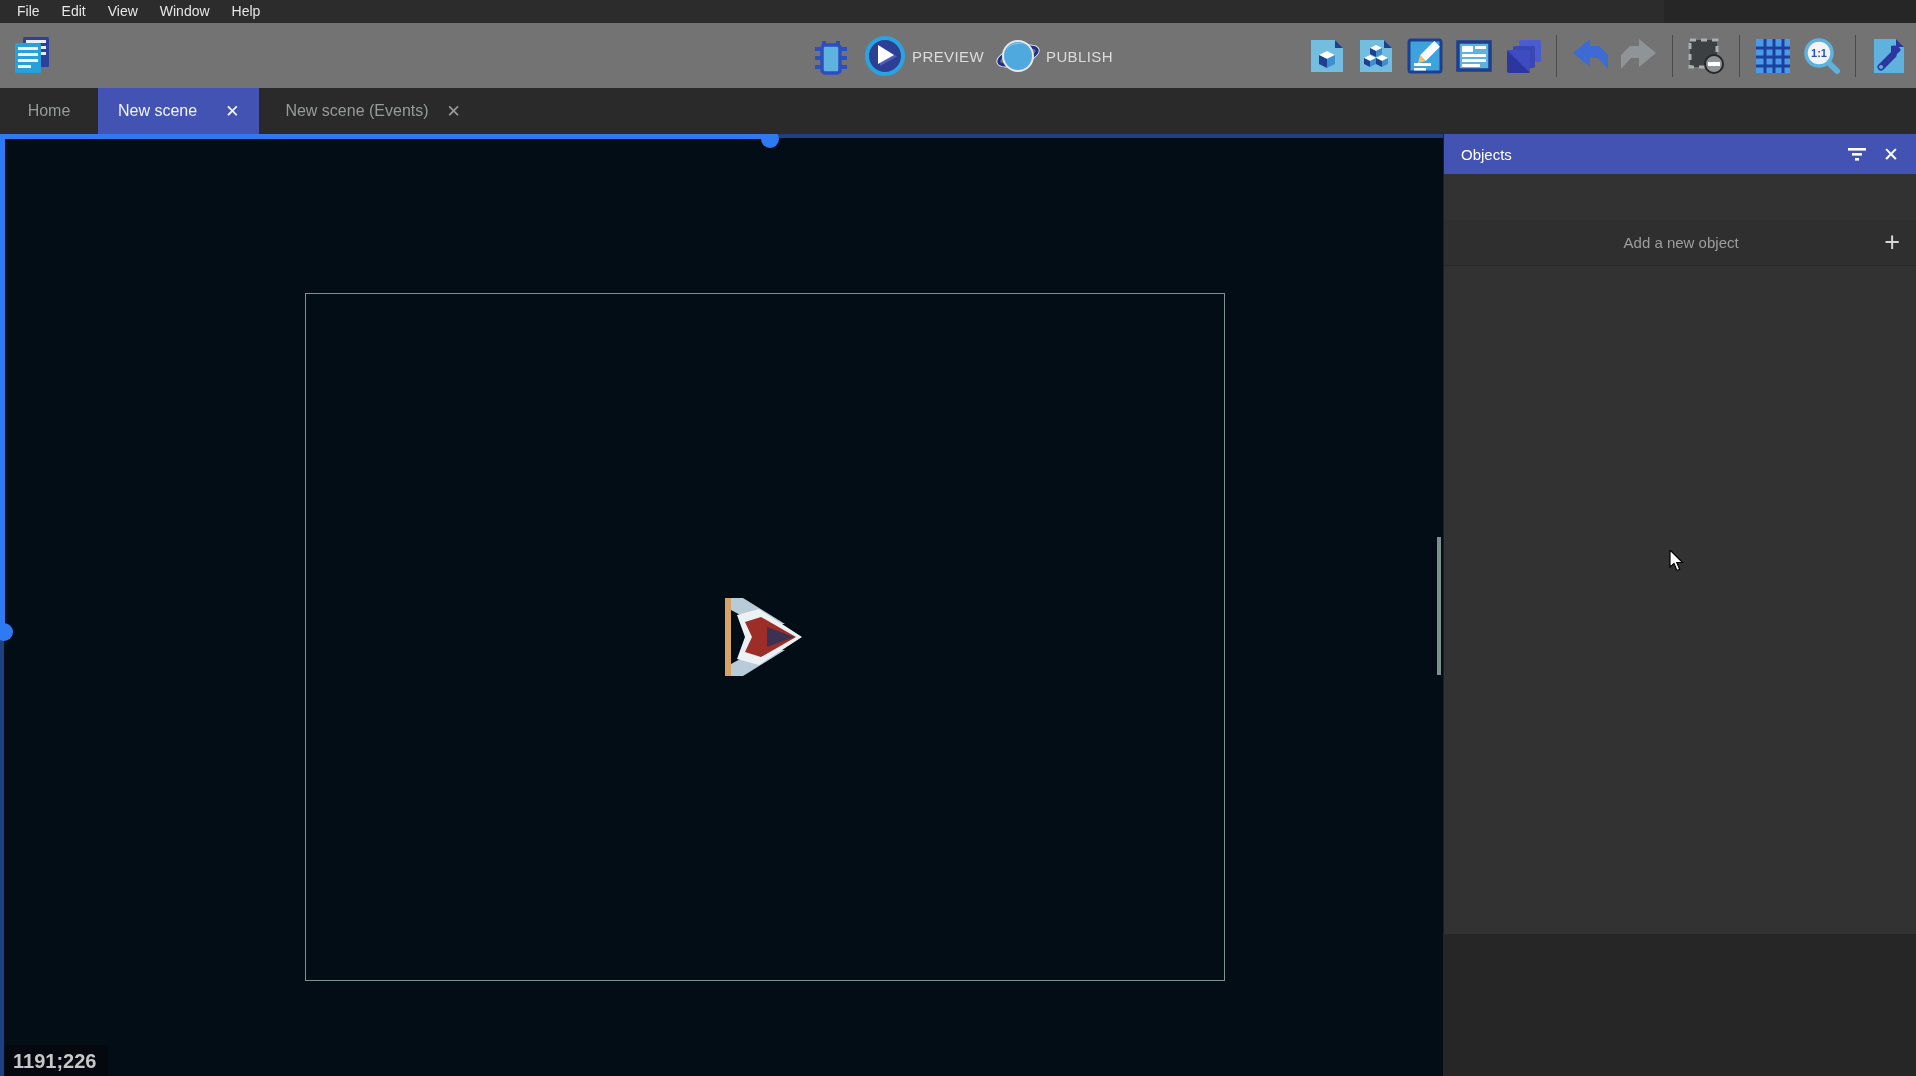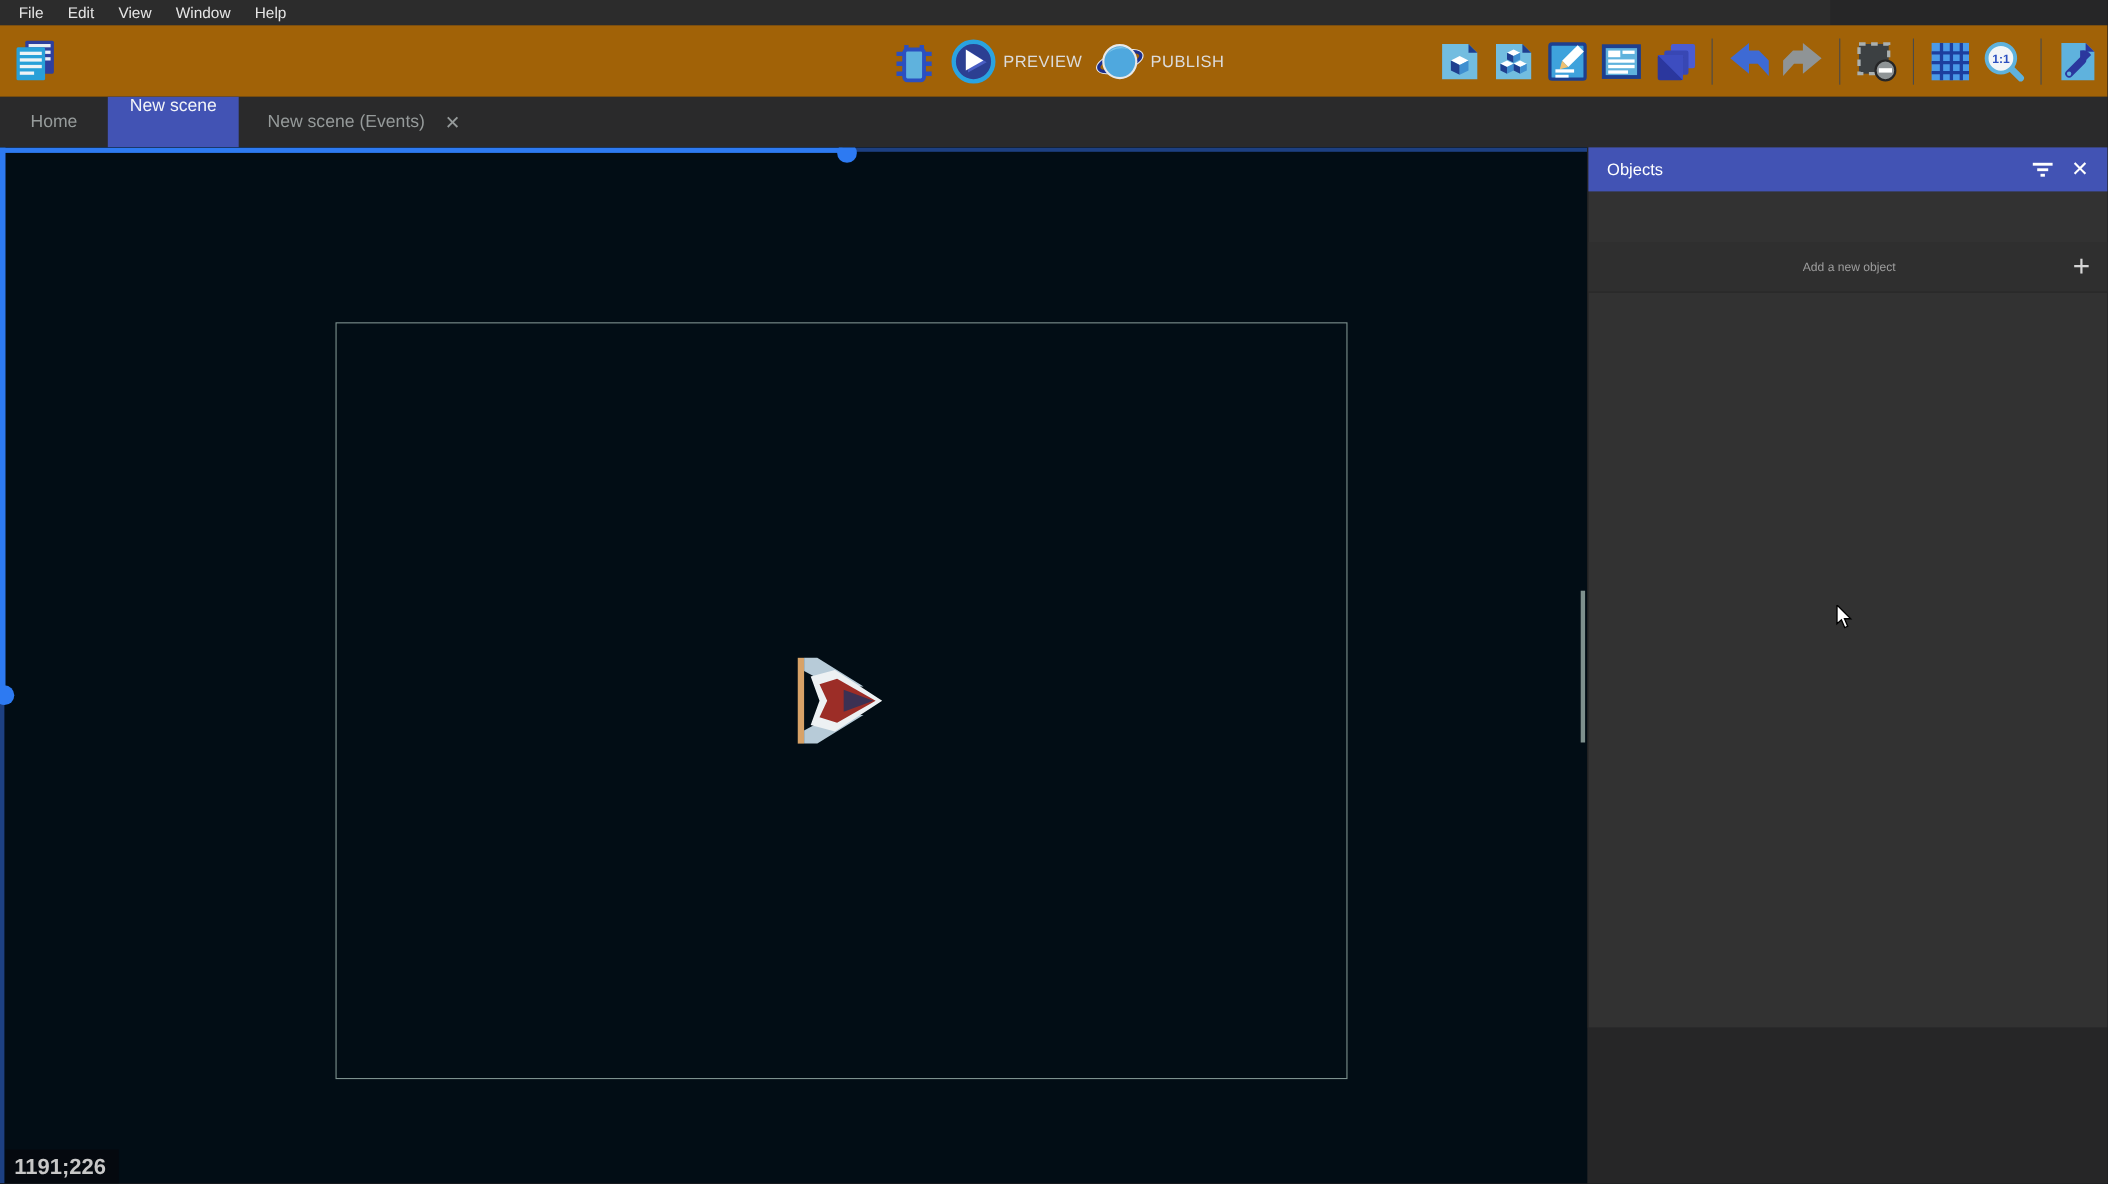--- a/index.html
+++ b/index.html
@@ -7,38 +7,38 @@
               font-family:"Liberation Sans", sans-serif; }
   .root { position:relative; width:1916px; height:1076px; background:#262627; }
 
   
   .menubar { position:absolute; left:0; top:0; width:1664px; height:23px;
              background:#2c2c2c; display:flex; align-items:center; padding-left:6px; }
   .menu-item { color:#e6e6e6; font-size:14px; padding:0 11px; height:23px;
                line-height:23px; cursor:default; }
 
   
-  .toolbar { position:absolute; left:0; top:23px; width:1916px; height:65px; background:#a16207; }
+  .toolbar { position:absolute; left:0; top:23px; width:1916px; height:65px; background:#737373; }
   .pm-btn { position:absolute; left:8px; top:6px; width:48px; height:50px; display:flex;
             align-items:center; justify-content:center; }
   .center-group { position:absolute; left:810px; top:8px; height:50px; display:flex;
                   align-items:center; gap:12px; }
   .tb-label { color:#dcdcdc; font-size:15px; letter-spacing:0.4px; margin-left:6px; }
   .tb-btn { display:flex; align-items:center; }
   .right-group { position:absolute; right:6px; top:8px; height:50px; display:flex;
                  align-items:center; gap:7px; }
   .sep { width:1px; height:42px; background:#4a4a4a; margin:0 5px; }
   .icon-btn { width:42px; height:42px; display:flex; align-items:center; justify-content:center; }
 
   
   .tabbar { position:absolute; left:0; top:88px; width:1916px; height:46px;
             background:#2a2a2b; display:flex; align-items:stretch; }
   .tab { display:flex; align-items:center; color:#969b9b; font-size:16px; }
   .tab-home { width:98px; justify-content:center; }
-  .tab-active { background:#4253b4; color:#f2f4f8; padding:0 20px; gap:28px;flex-direction:column; }
+  .tab-active { background:#4253b4; color:#f2f4f8; padding:0 20px; gap:28px; }
   .tab-inactive { padding:0 26px; gap:18px; }
   .tab-close { font-size:17px; line-height:1; }
   .tab-active .tab-close { color:#f2f4f8; }
   .tab-inactive .tab-close { color:#969b9b; }
 
   
   .canvas { position:absolute; left:0; top:134px; width:1443px; height:942px;
             background:#020d15; overflow:hidden; }
   .scene-rect { position:absolute; left:305px; top:159px; width:920px; height:688px;
                 border:1px solid #7d918e; }
@@ -65,21 +65,21 @@
   .panel-title { color:#ffffff; font-size:15px; margin-left:17px; flex:1; }
   .ph-icon { display:flex; align-items:center; justify-content:center; width:34px; height:34px; }
   .panel-close { color:#ffffff; font-size:19px; margin-right:8px; }
   .obj-row { position:absolute; left:0; top:40px; width:100%; height:46px; background:#353535;
              border-bottom:1px solid #2a2a2a; display:flex; align-items:center; }
   .obj-icon { margin-left:18px; width:34px; height:26px; }
   .obj-label { color:#e8e8e8; font-size:15px; margin-left:44px; flex:1; }
   .kebab { color:#e0e0e0; font-size:19px; letter-spacing:0; margin-right:18px; line-height:1; }
   .add-row { position:absolute; left:0; top:86px; width:100%; height:46px; background:#2f2f2f;
              border-bottom:1px solid #292929; display:flex; align-items:center; }
-  .add-label { color:#9e9e9e; font-size:11px; flex:1; text-align:center; padding-left:34px; }
+  .add-label { color:#9e9e9e; font-size:15px; flex:1; text-align:center; padding-left:34px; }
   .add-plus { color:#d6d6d6; font-size:27px; font-weight:300; margin-right:16px; line-height:1; }
   .search-bar { position:absolute; left:0; bottom:0; width:100%; height:43px; background:#585858;
                 display:flex; align-items:center; }
   .search-input { flex:1; background:transparent; border:none; outline:none; color:#dddddd;
                   font-size:16px; padding-left:14px; font-family:"Liberation Sans", sans-serif; }
   .search-input::placeholder { color:#a6a6a6; }
   .search-icon-wrap { margin-right:12px; display:flex; }
 
   .mouse-cursor { position:absolute; left:1669px; top:550px; width:16px; height:22px; z-index:50; }
 </style>

